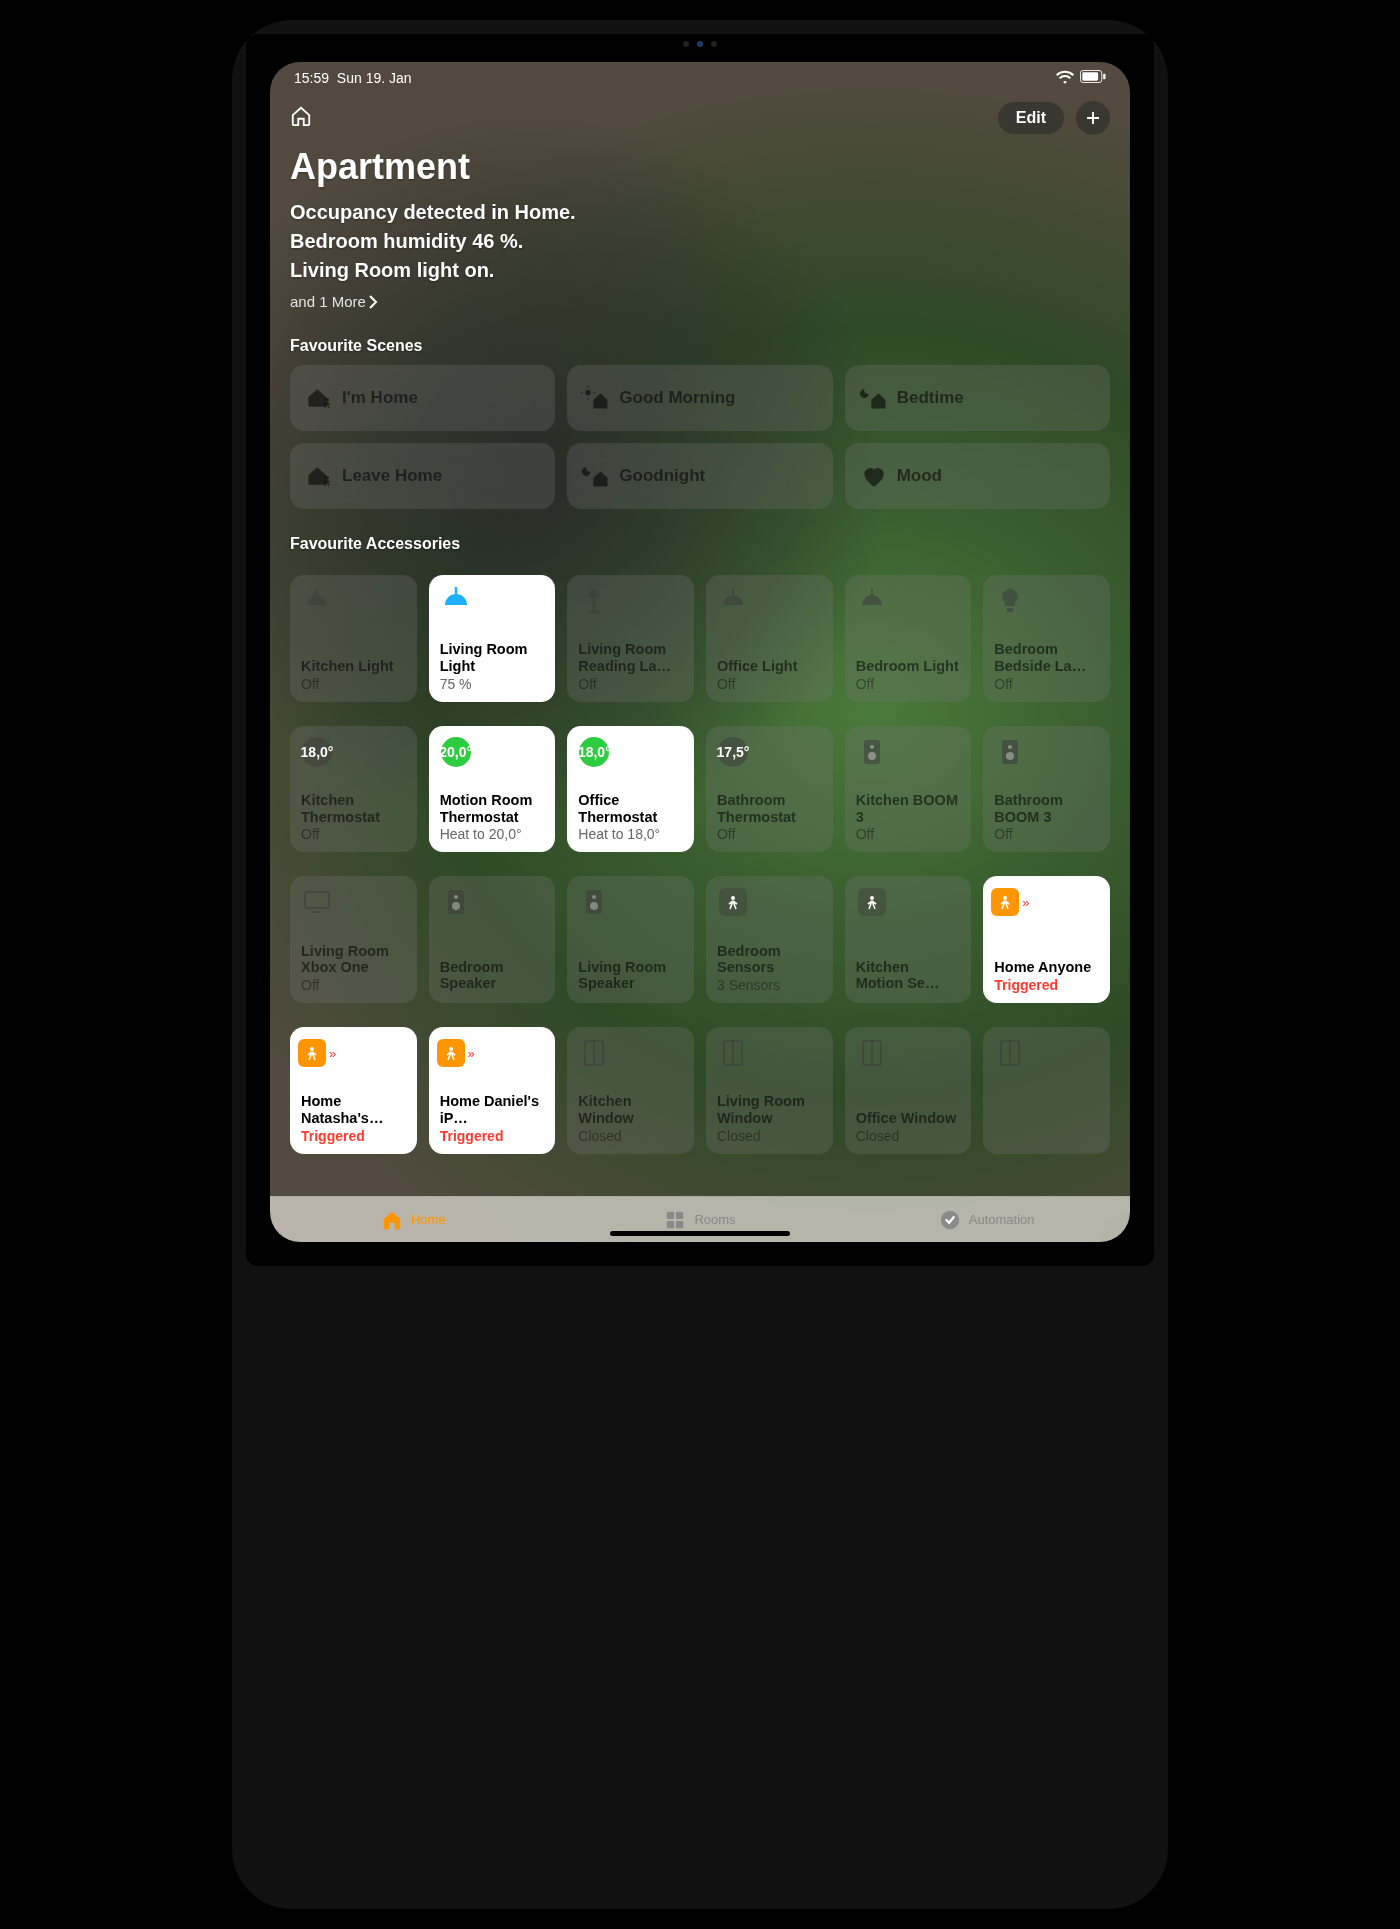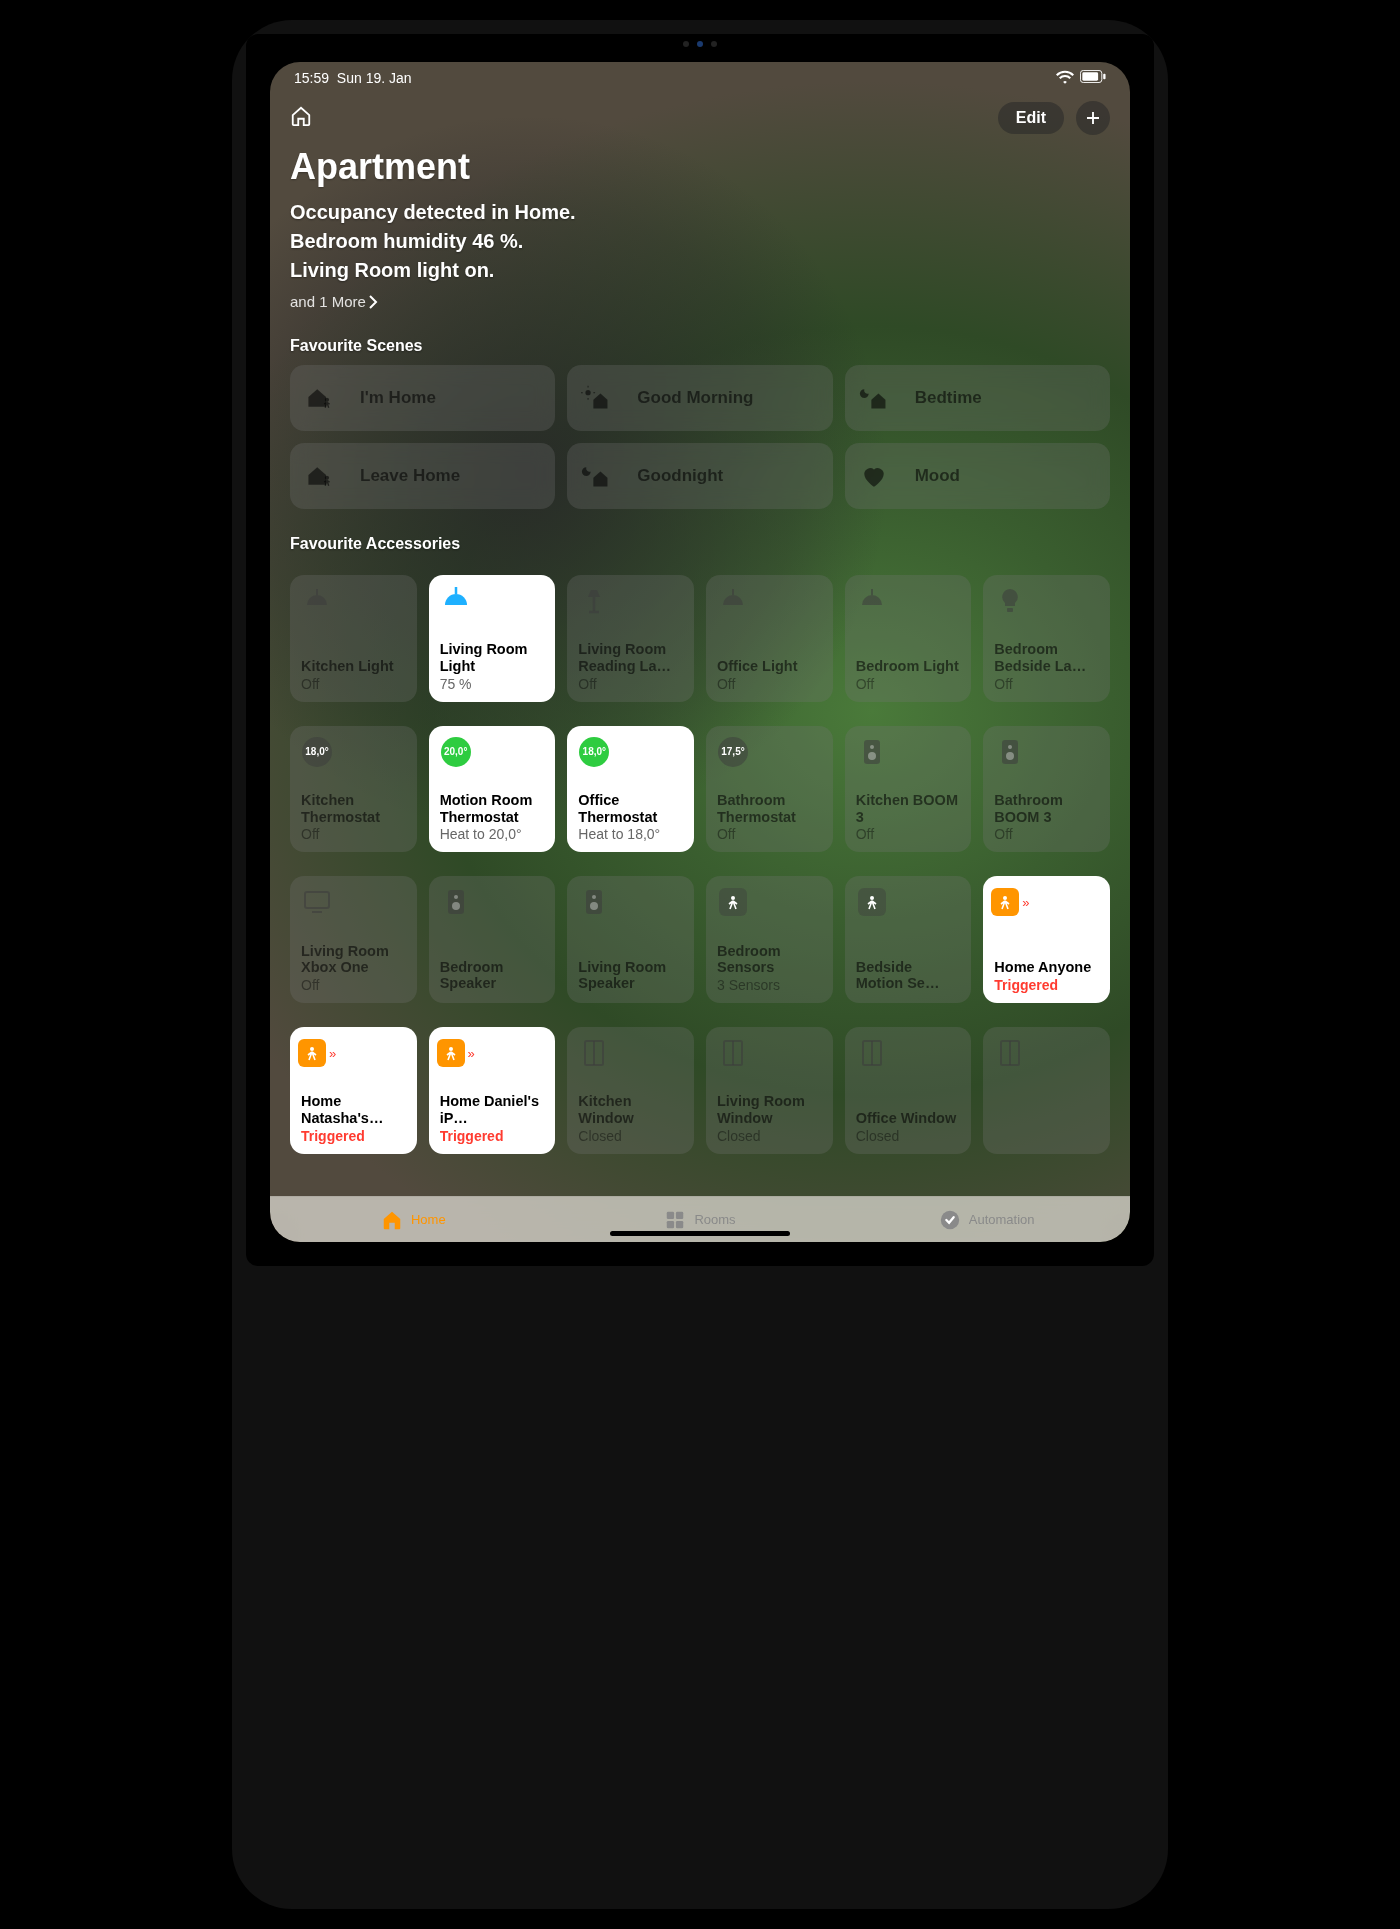--- a/index.html
+++ b/index.html
@@ -136,21 +136,21 @@
     gap: 12px;
   }
   .scene-tile {
     height: 66px;
     border-radius: 14px;
     background: rgba(120,120,120,.28);
     backdrop-filter: blur(10px);
     display: flex;
     align-items: center;
     padding: 0 14px;
-    gap: 26px;
+    gap: 8px;
     cursor: pointer;
   }
   .scene-tile .icon {
     width: 30px; height: 30px;
     display: flex; align-items: center; justify-content: center;
   }
   .scene-tile .label {
     font-size: 17px;
     font-weight: 600;
     color: rgba(0,0,0,.55);
@@ -203,21 +203,21 @@
     white-space: nowrap;
     overflow: hidden;
     text-overflow: ellipsis;
   }
   .acc-tile.on .state { color: #666; }
   .acc-tile .state.red { color: #ff3b30; font-weight: 700; }
 
   .thermo-badge {
     width: 30px; height: 30px; border-radius: 50%;
     display: flex; align-items: center; justify-content: center;
-    font-size: 10px; font-weight: 600;
+    font-size: 14px; font-weight: 600;
     color: #fff;
   }
   .thermo-badge.dim { background: rgba(60,60,60,.5); }
   .thermo-badge.green { background: #2ecc40; }
 
   .motion-icon {
     width: 28px; height: 28px; border-radius: 6px;
     display: flex; align-items: center; justify-content: center;
     position: relative;
   }
@@ -583,21 +583,21 @@
             <div class="acc-tile">
               <span class="icon">
                 <div class="motion-icon dim">
                   <svg viewBox="0 0 16 16">
                     <circle cx="8" cy="4" r="2" fill="#fff"></circle>
                     <path d="M8 7l-3 8m3-8l3 8m-3-8l-4 3m4-3l4 3" stroke="#fff" stroke-width="1.6" fill="none"></path>
                   </svg>
                 </div>
               </span>
                  <span class="txt">
-                   <span class="name two">Bedside Motion Se…</span>
+                   <span class="name two">Kitchen Motion Se…</span>
                    <span class="state"></span>
                  </span>
             </div>
             <div class="acc-tile on">
               <span class="icon">
                 <div class="motion-trigger">
                   <div class="motion-icon orange">
                     <svg viewBox="0 0 16 16">
                       <circle cx="8" cy="4" r="2" fill="#fff"></circle>
                       <path d="M8 7l-3 8m3-8l3 8m-3-8l-4 3m4-3l4 3" stroke="#fff" stroke-width="1.6" fill="none"></path>

